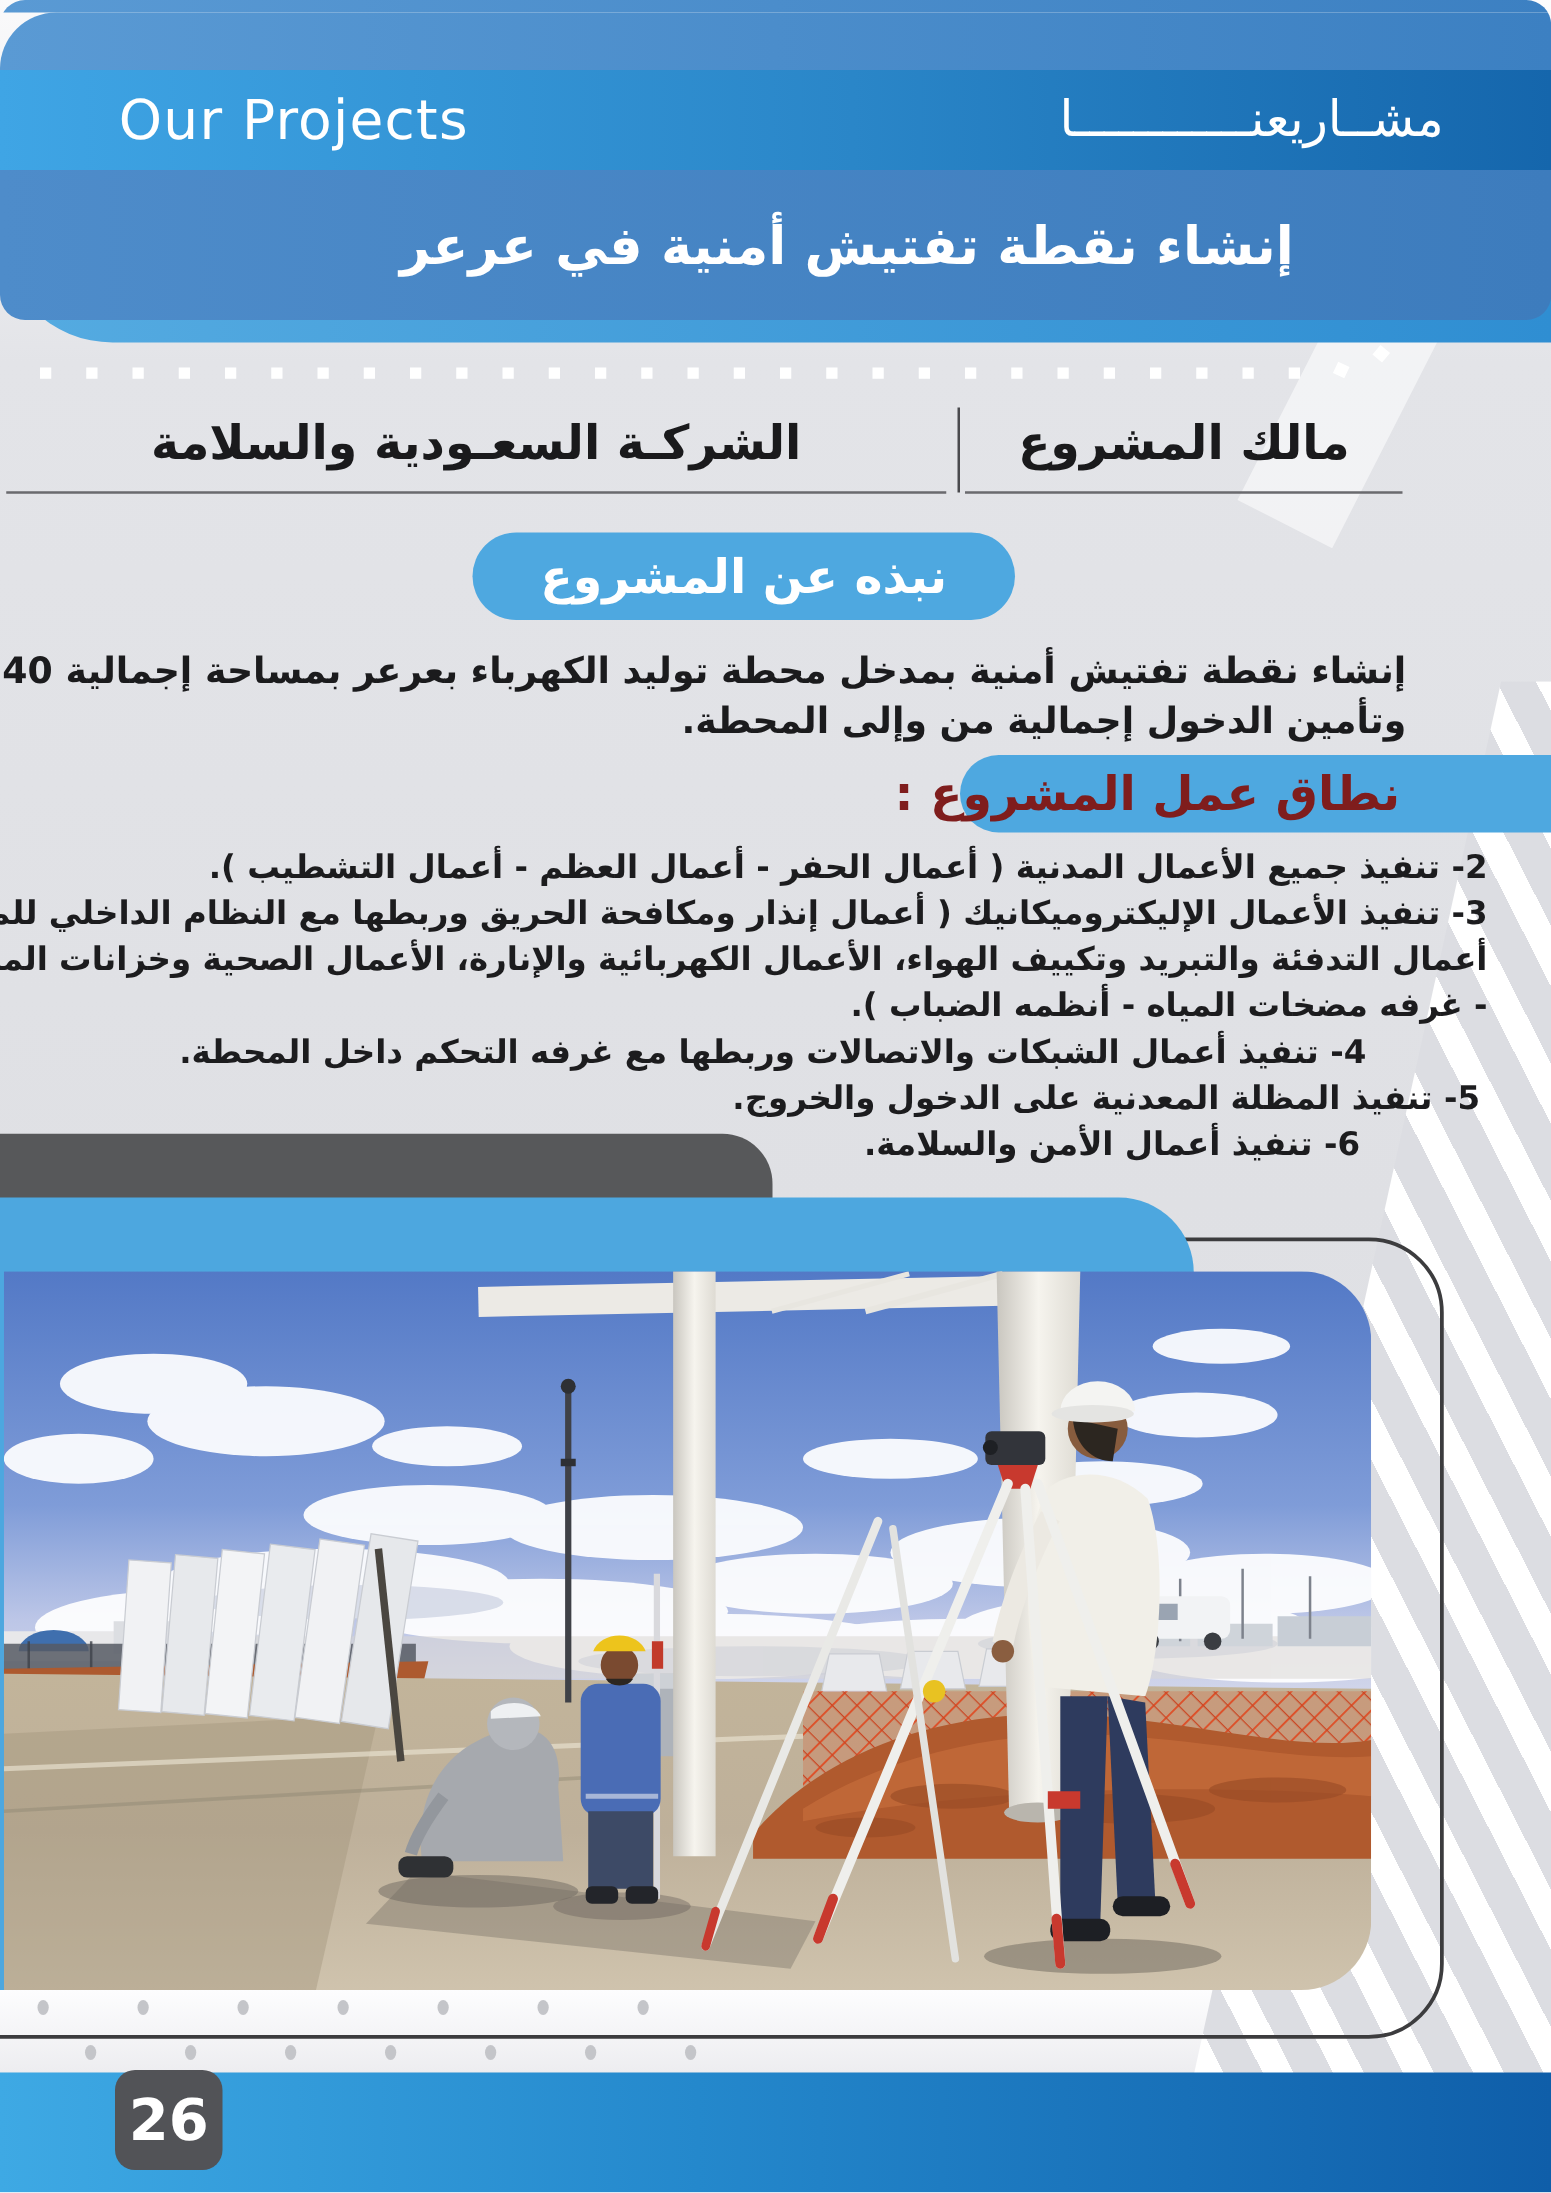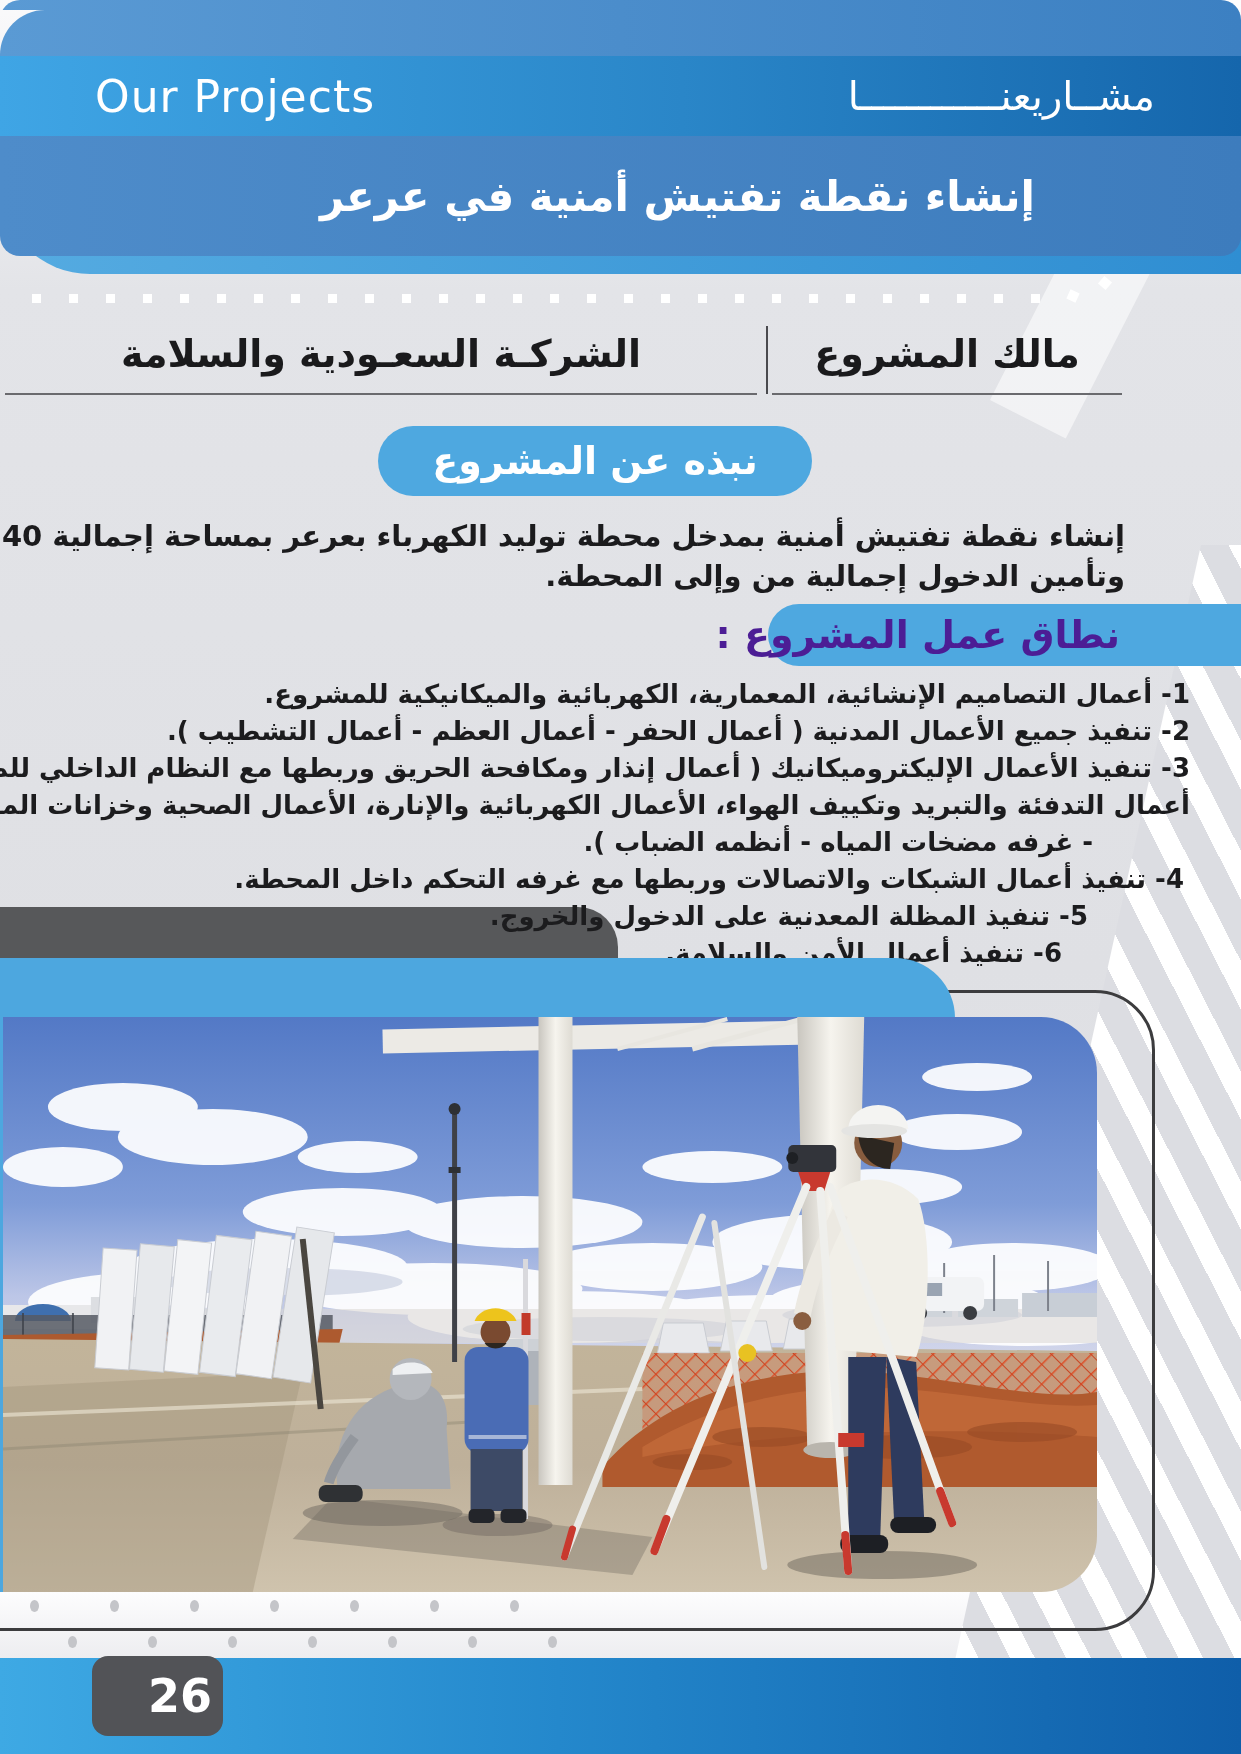--- a/index.html
+++ b/index.html
@@ -43,21 +43,21 @@
   .about-pill{position:absolute;left:378px;top:426px;width:434px;height:70px;border-radius:35px;
               background:#4ea8e0;display:flex;align-items:center;justify-content:center;z-index:3;}
   .about-pill span{color:#fff;font-size:38px;font-weight:bold;direction:rtl;white-space:nowrap;}
   .about-text{position:absolute;right:116px;top:516px;width:1020px;z-index:3;direction:rtl;text-align:right;
               color:#1b1b1d;font-size:29px;font-weight:bold;line-height:40px;}
   .about-text div{white-space:nowrap;}
   
   .scope-bar{position:absolute;left:768px;right:0;top:604px;height:62px;border-radius:31px 0 0 31px;
              background:#4ea8e0;display:flex;align-items:center;justify-content:flex-end;
              padding-right:121px;box-sizing:border-box;z-index:3;}
-  .scope-bar span{color:#4c1d95;font-size:38px;font-weight:bold;direction:rtl;white-space:nowrap;}
+  .scope-bar span{color:#7f1d1d;font-size:38px;font-weight:bold;direction:rtl;white-space:nowrap;}
   .scope-list{position:absolute;right:51px;top:676px;width:1140px;z-index:3;direction:rtl;text-align:right;
               color:#1c1c1e;font-size:26px;font-weight:bold;line-height:37px;}
   .scope-list div{white-space:nowrap;}
   .scope-list div:nth-child(5){margin-left:0;padding-left:0;margin-right:97px;}
   .scope-list div:nth-child(6){margin-right:6px;}
   .scope-list div:nth-child(7){margin-right:102px;}
   .scope-list div:nth-child(8){margin-right:128px;}
   
   .outline-frame{position:absolute;left:-80px;top:990px;width:1229px;height:635px;z-index:2;
                  border:3px solid #3c3c3e;border-radius:60px;}
@@ -73,21 +73,21 @@
                 background:linear-gradient(180deg,#fdfdfe,#ededf0);}
   .dots{position:absolute;left:0;width:620px;height:14px;z-index:2;}
   .dots-row1{top:1600px;}
   .dots-row2{top:1636px;}
   .gdot{position:absolute;width:9px;height:12px;border-radius:50%;background:#c4c5c9;}
   
   .footer{position:absolute;left:0;top:1658px;width:1241px;height:96px;z-index:6;
           background:linear-gradient(to right,#3ea9e4,#2488cc 45%,#0f5ea9 100%);}
   .page-badge{position:absolute;left:92px;top:1656px;width:86px;height:80px;z-index:7;
               background:#525357;border-radius:16px;display:flex;align-items:center;justify-content:center;
-              color:#fff;font-size:46px;font-weight:bold;padding-left:45px;}
+              color:#fff;font-size:46px;font-weight:bold;}
 </style>
 </head>
 <body>
 
 <div id="page">
 
   <div class="bigstripe"></div>
   <div class="stripes"></div>
 
   <div class="hdr">
@@ -154,21 +154,20 @@
   </div>
   <div class="about-text">
     <div>إنشاء نقطة تفتيش أمنية بمدخل محطة توليد الكهرباء بعرعر بمساحة إجمالية 240 م2 بهدف حماية</div>
     <div>وتأمين الدخول إجمالية من وإلى المحطة.</div>
   </div>
 
   <div class="scope-bar">
     <span>نطاق عمل المشروع :</span>
   </div>
   <div class="scope-list">
-    <div>1- أعمال التصاميم الإنشائية، المعمارية، الكهربائية والميكانيكية للمشروع.</div>
     <div>2- تنفيذ جميع الأعمال المدنية ( أعمال الحفر - أعمال العظم - أعمال التشطيب ).</div>
     <div>3- تنفيذ الأعمال الإليكتروميكانيك ( أعمال إنذار ومكافحة الحريق وربطها مع النظام الداخلي للمحطة،</div>
     <div>أعمال التدفئة والتبريد وتكييف الهواء، الأعمال الكهربائية والإنارة، الأعمال الصحية وخزانات المياه والصرف</div>
     <div>- غرفه مضخات المياه - أنظمه الضباب ).</div>
     <div>4- تنفيذ أعمال الشبكات والاتصالات وربطها مع غرفه التحكم داخل المحطة.</div>
     <div>5- تنفيذ المظلة المعدنية على الدخول والخروج.</div>
     <div>6- تنفيذ أعمال الأمن والسلامة.</div>
   </div>
 
   <div class="outline-frame"></div>

